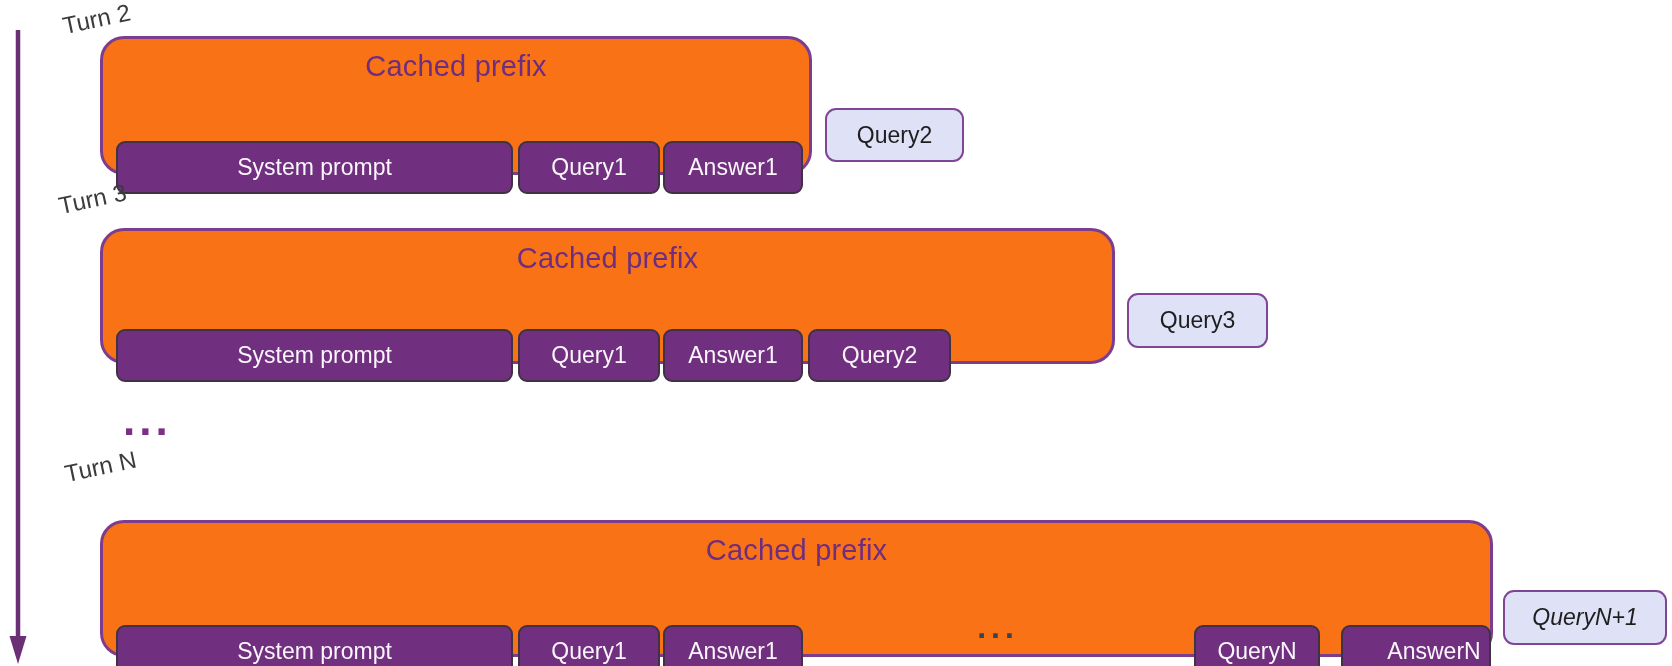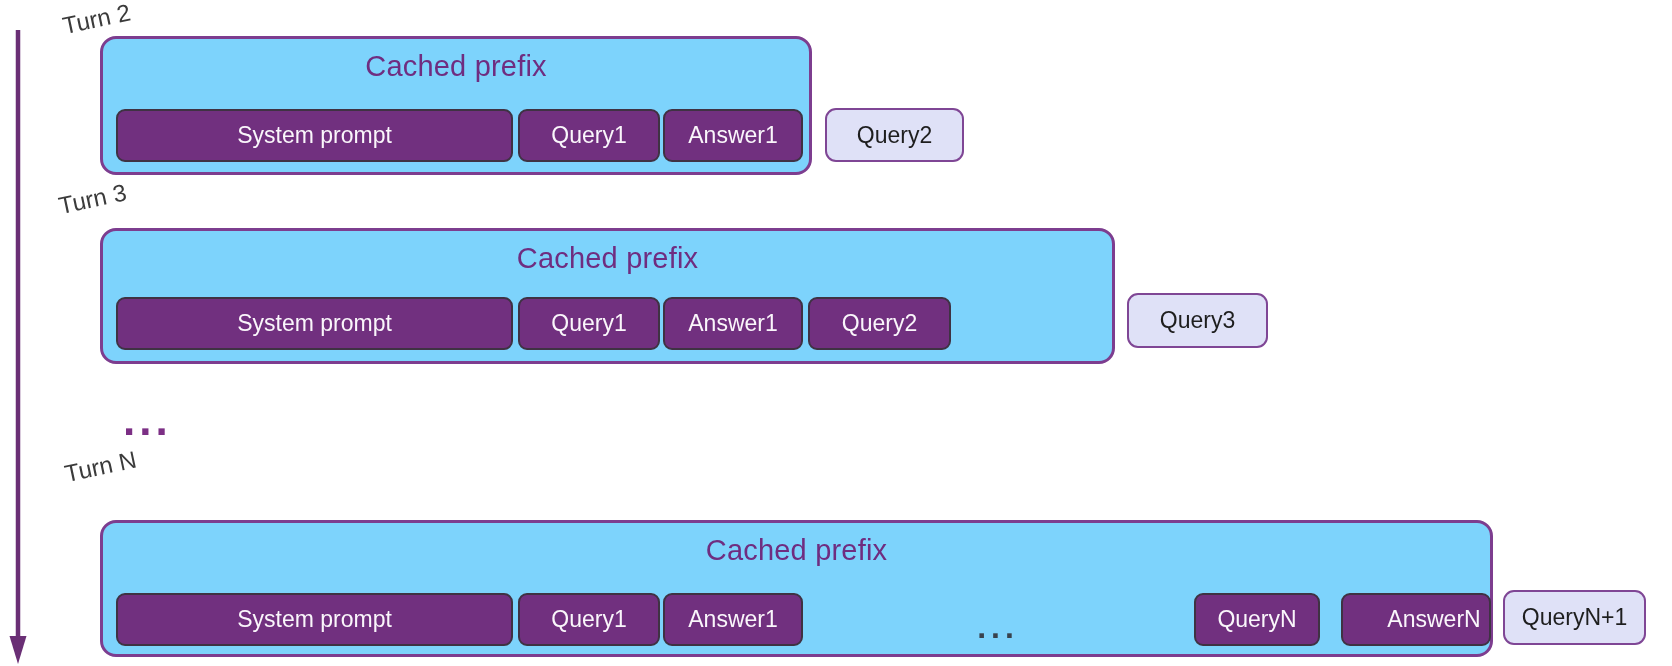--- a/index.html
+++ b/index.html
@@ -19,35 +19,36 @@
   html,body{margin:0;padding:0;background:#ffffff;}
   .canvas{
     position:relative;width:1672px;height:666px;background:#ffffff;overflow:hidden;
     font-family:"Liberation Sans",sans-serif;
   }
   .turn-label{
     position:absolute;color:var(--turn-label);font-size:24px;font-weight:500;
     transform:rotate(-12deg);transform-origin:left bottom;white-space:nowrap;
   }
   .cached-box{
-    position:absolute;background:#7dd3fc;border:3px solid var(--box-border);
-    border-radius:16px;box-sizing:border-box;
+    position:absolute;background:#f97316;border:3px solid var(--box-border);
+    border-radius:24px;box-sizing:border-box;
   }
   .cached-title{
     position:absolute;top:11px;left:0;right:0;text-align:center;
     font-size:29px;color:var(--cached-title);font-weight:500;letter-spacing:0.2px;
   }
   .pill{
     position:absolute;height:53px;box-sizing:border-box;border-radius:9px;
     display:flex;align-items:center;justify-content:center;
     font-size:23px;white-space:nowrap;
   }
   .pill.dark{
     background:var(--dark-pill-fill);border:2.5px solid var(--dark-pill-border);
     color:var(--dark-pill-text);
+    margin-top:32px;
   }
   .pill.light{
     background:var(--light-pill-fill);border:2px solid var(--light-pill-border);
     color:var(--light-pill-text);border-radius:11px;
   }
   .inner-ellipsis{
     position:absolute;display:flex;align-items:center;justify-content:center;
     color:var(--inner-ellipsis);font-weight:bold;font-size:32px;letter-spacing:5px;
     line-height:1;padding-top:14px;box-sizing:border-box;
   }
@@ -97,15 +98,15 @@
   <div class="cached-box" style="left:100px;top:520px;width:1393px;height:137px;">
     <div class="cached-title">Cached prefix</div>
     <div class="pill dark" style="left:13px;top:70px;width:397px;">System prompt</div>
     <div class="pill dark" style="left:415px;top:70px;width:142px;">Query1</div>
     <div class="pill dark" style="left:560px;top:70px;width:140px;">Answer1</div>
     <span class="inner-ellipsis" style="left:850px;top:70px;width:90px;height:53px;">...</span>
     <div class="pill dark" style="left:1091px;top:70px;width:126px;">QueryN</div>
     <div class="pill dark" style="left:1238px;top:70px;width:150px;padding-left:36px;">AnswerN</div>
   </div>
 
-  <div class="pill light" style="left:1503px;top:590px;width:143px;height:55px;">QueryN+1</div>
+  <div class="pill light" style="left:1503px;top:590px;width:164px;height:55px;font-style:italic;">QueryN+1</div>
 
 </div>
 
 </body></html>

